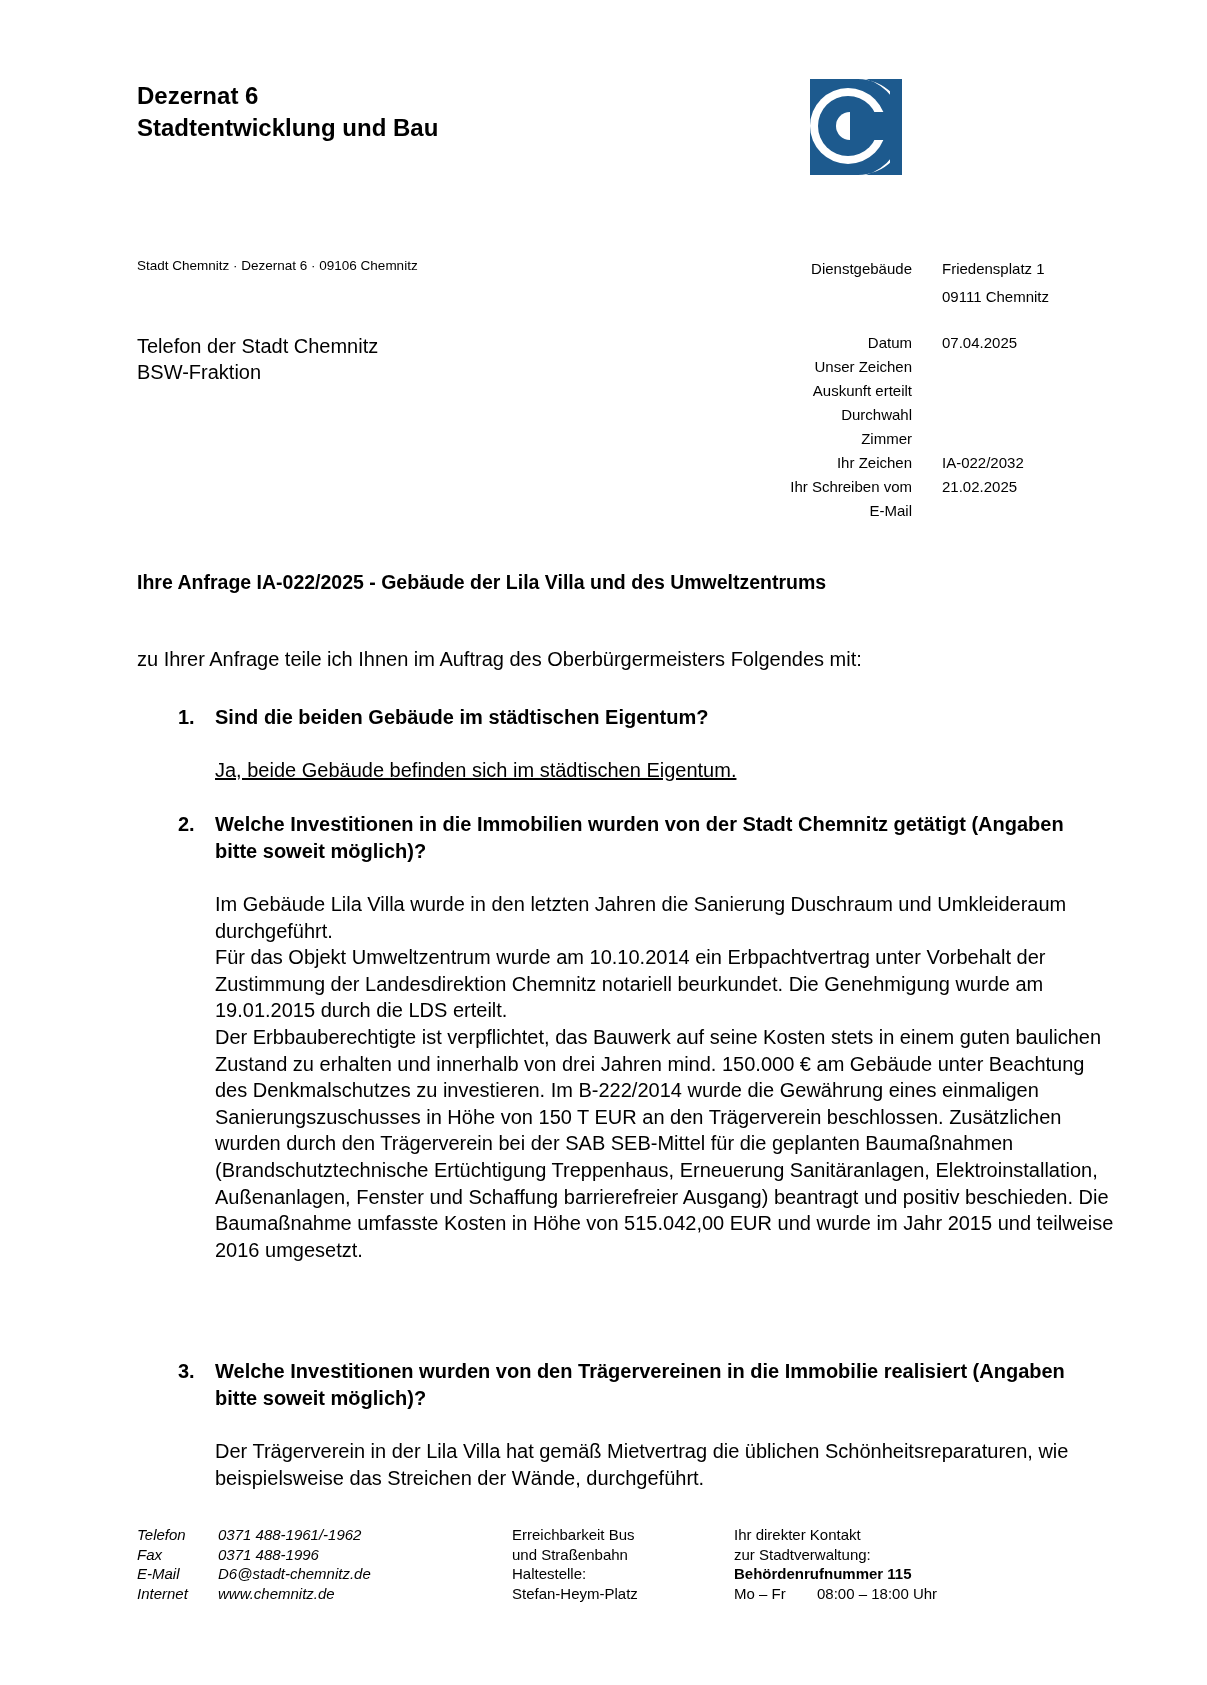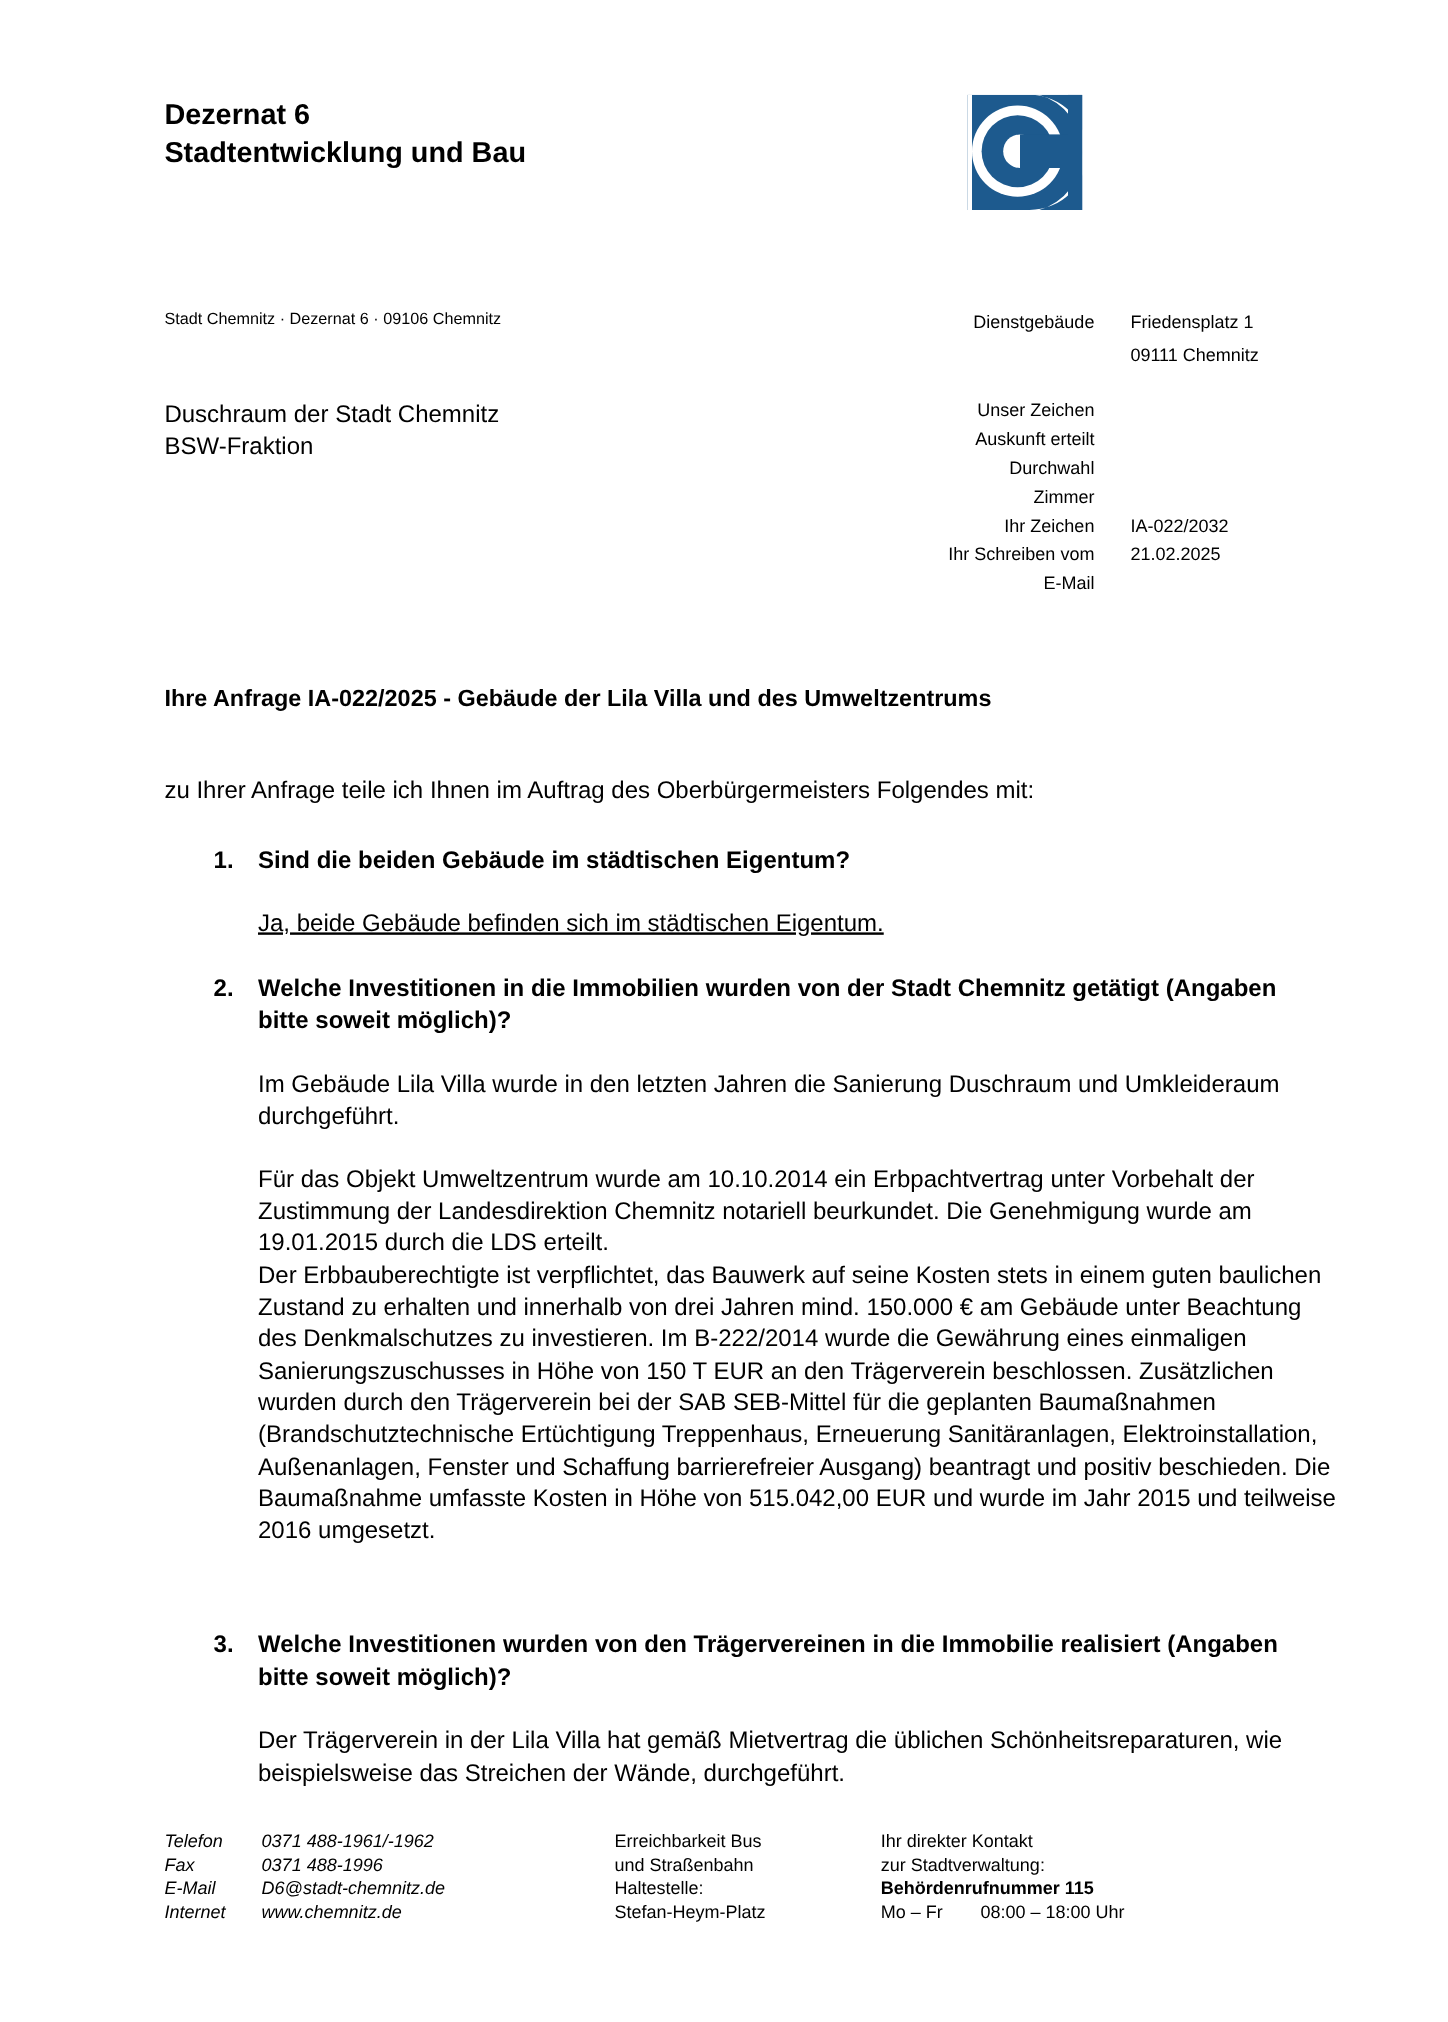--- a/index.html
+++ b/index.html
@@ -56,34 +56,38 @@
 
     <rect x="0" y="0" width="4" height="96" fill="#ffffff"></rect>
 
     <rect x="84" y="0" width="12" height="96" fill="#1d5a8e"></rect>
   </svg>
 </div>
 
 <div class="abs sender">Stadt Chemnitz · Dezernat 6 · 09106 Chemnitz</div>
 
 <div class="abs recipient">
-  <div>Duschraum der Stadt Chemnitz</div>
+  <div>Telefon der Stadt Chemnitz</div>
   <div>BSW-Fraktion</div>
 </div>
 
 <div class="abs info">
   <div class="info-row" style="height:28px;line-height:28px;">
     <span class="k">Dienstgebäude</span>
     <span class="v">Friedensplatz 1</span>
   </div>
   <div class="info-row" style="height:28px;line-height:28px;">
     <span class="k"></span>
     <span class="v">09111 Chemnitz</span>
   </div>
   <div style="height:20px;"></div>
+  <div class="info-row">
+    <span class="k">Datum</span>
+    <span class="v">07.04.2025</span>
+  </div>
   <div class="info-row">
     <span class="k">Unser Zeichen</span>
     <span class="v"></span>
   </div>
   <div class="info-row">
     <span class="k">Auskunft erteilt</span>
     <span class="v"></span>
   </div>
   <div class="info-row">
     <span class="k">Durchwahl</span>
@@ -118,21 +122,21 @@
 <div class="a" style="top:757px;text-decoration:underline;">
   <p>Ja, beide Gebäude befinden sich im städtischen Eigentum.</p>
 </div>
 
 <div class="q" style="top:811px;">
   <span class="num">2.</span>
   <div class="text">Welche Investitionen in die Immobilien wurden von der Stadt Chemnitz getätigt (Angaben bitte soweit möglich)?</div>
 </div>
 <div class="a" style="top:891px;">
   <p>Im Gebäude Lila Villa wurde in den letzten Jahren die Sanierung Duschraum und Umkleideraum durchgeführt.</p>
-  <p style="margin-top:26px;">Für das Objekt Umweltzentrum wurde am 10.10.2014 ein Erbpachtvertrag unter Vorbehalt der Zustimmung der Landesdirektion Chemnitz notariell beurkundet. Die Genehmigung wurde am 19.01.2015 durch die LDS erteilt.</p>
+  <p style="">Für das Objekt Umweltzentrum wurde am 10.10.2014 ein Erbpachtvertrag unter Vorbehalt der Zustimmung der Landesdirektion Chemnitz notariell beurkundet. Die Genehmigung wurde am 19.01.2015 durch die LDS erteilt.</p>
   <p>Der Erbbauberechtigte ist verpflichtet, das Bauwerk auf seine Kosten stets in einem guten baulichen Zustand zu erhalten und innerhalb von drei Jahren mind. 150.000 € am Gebäude unter Beachtung des Denkmalschutzes zu investieren. Im B-222/2014 wurde die Gewährung eines einmaligen Sanierungszuschusses in Höhe von 150 T EUR an den Trägerverein beschlossen. Zusätzlichen wurden durch den Trägerverein bei der SAB SEB-Mittel für die geplanten Baumaßnahmen (Brandschutztechnische Ertüchtigung Treppenhaus, Erneuerung Sanitäranlagen, Elektroinstallation, Außenanlagen, Fenster und Schaffung barrierefreier Ausgang) beantragt und positiv beschieden. Die Baumaßnahme umfasste Kosten in Höhe von 515.042,00 EUR und wurde im Jahr 2015 und teilweise 2016 umgesetzt.</p>
 </div>
 
 <div class="q" style="top:1358px;">
   <span class="num">3.</span>
   <div class="text">Welche Investitionen wurden von den Trägervereinen in die Immobilie realisiert (Angaben bitte soweit möglich)?</div>
 </div>
 <div class="a" style="top:1438px;">
   <p>Der Trägerverein in der Lila Villa hat gemäß Mietvertrag die üblichen Schönheitsreparaturen, wie beispielsweise das Streichen der Wände, durchgeführt.</p>
 </div>

